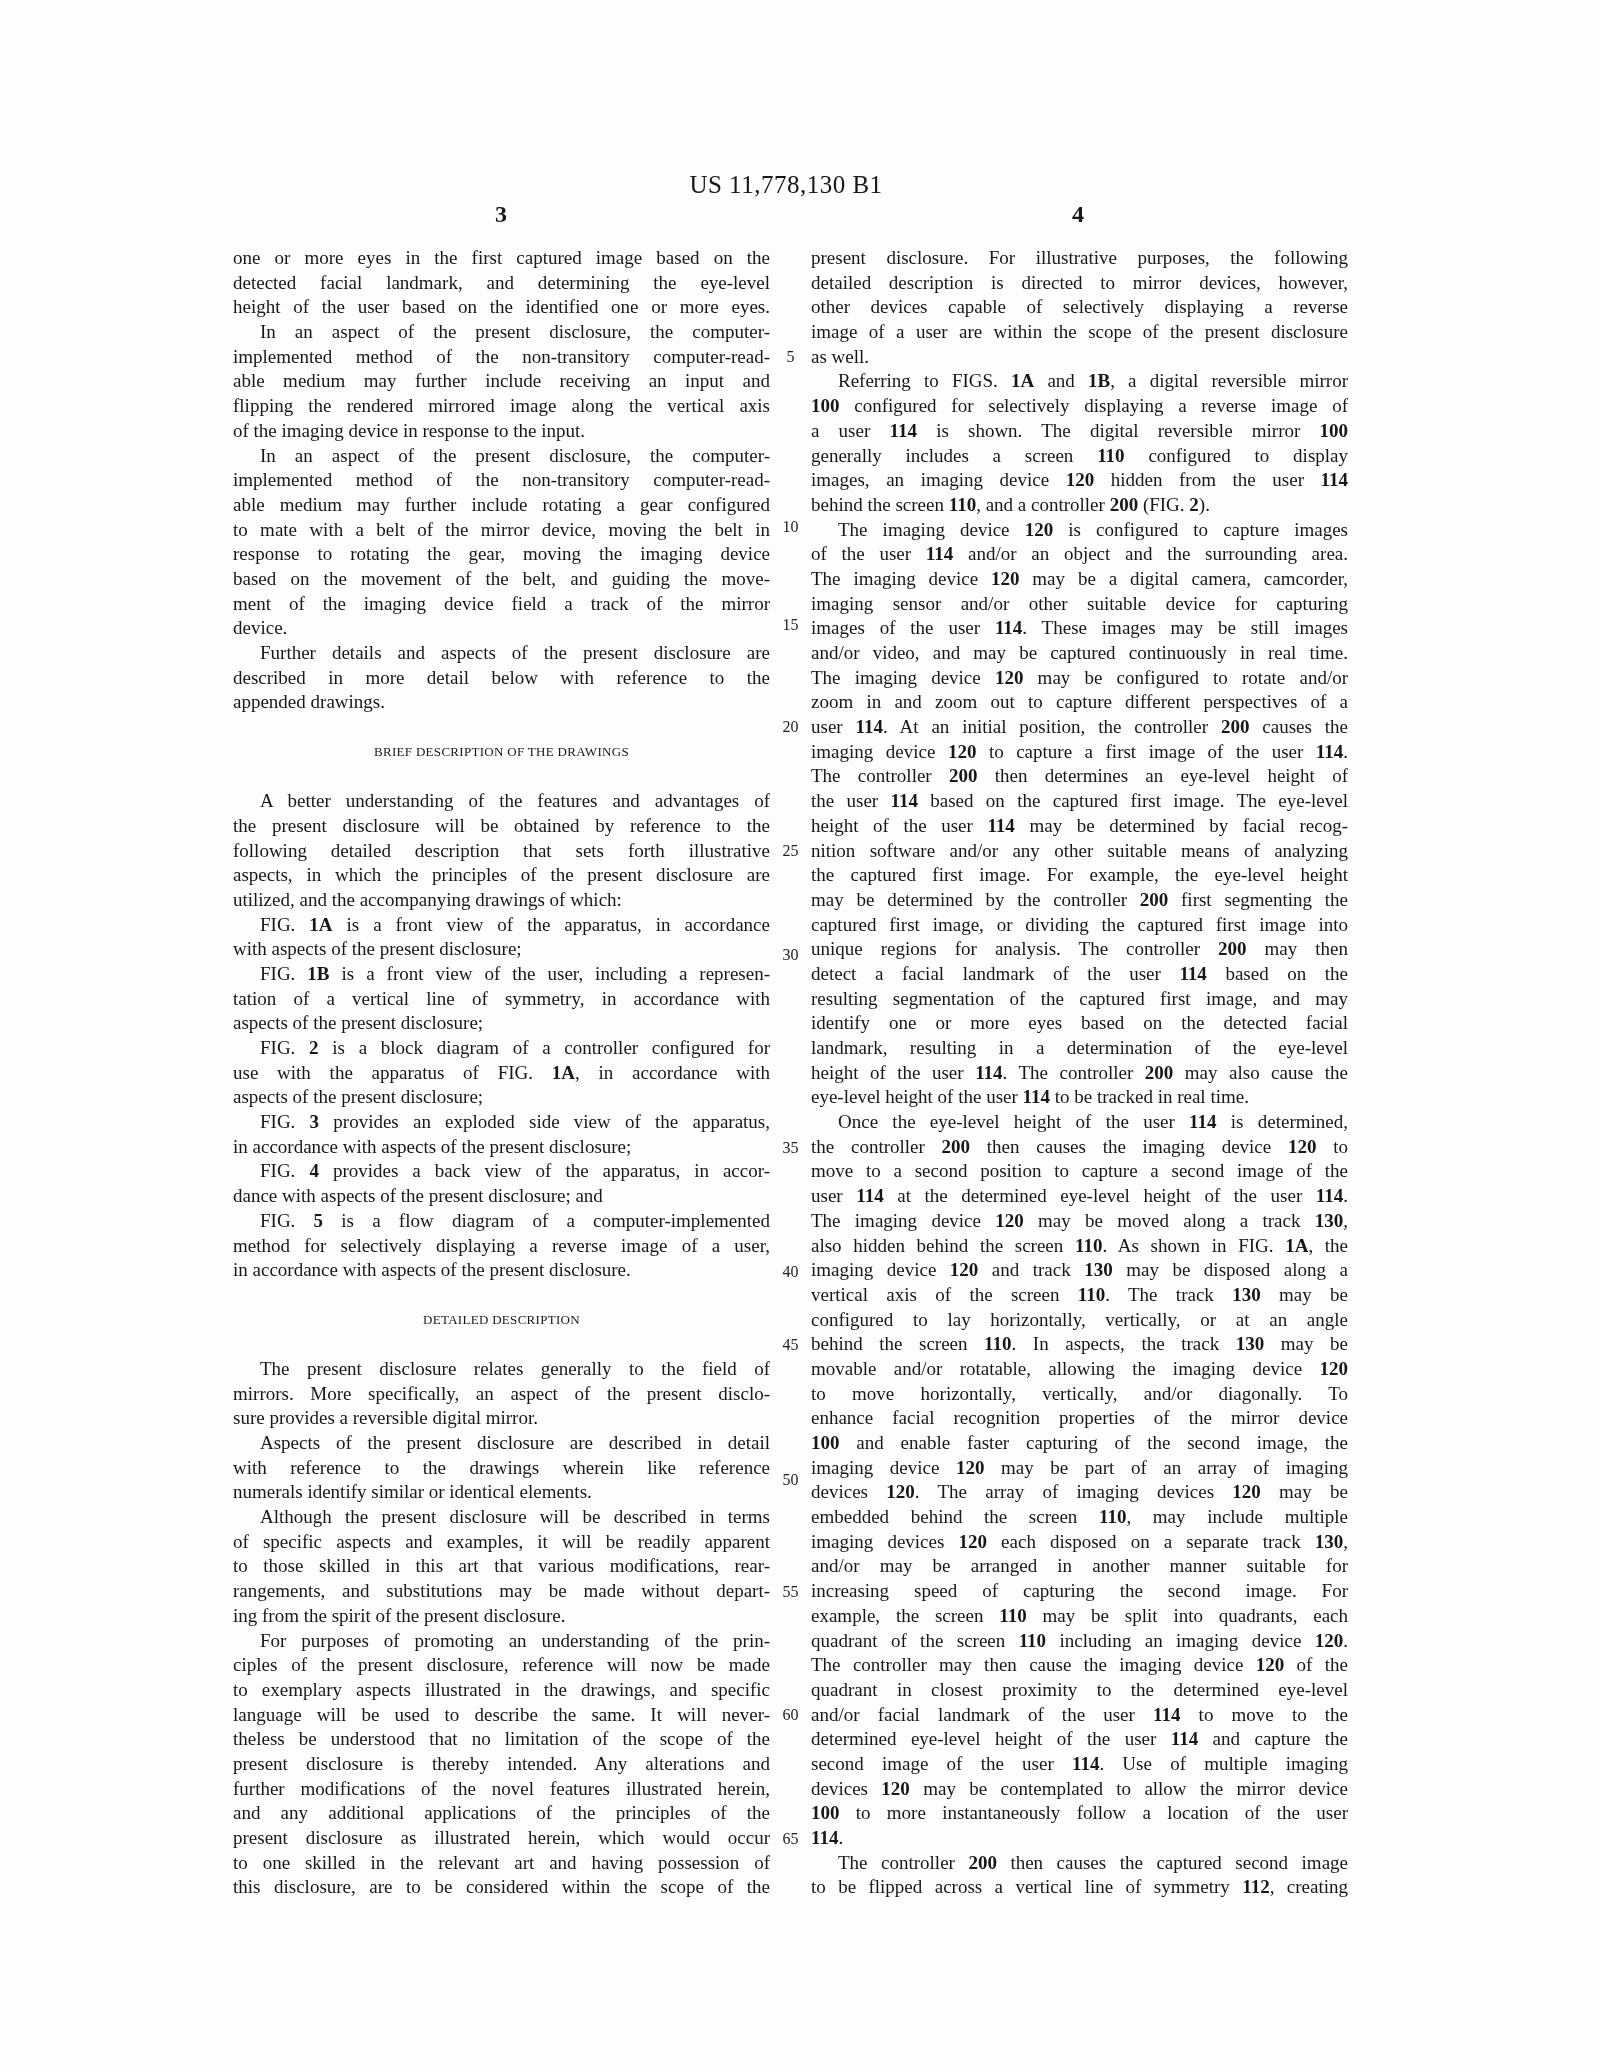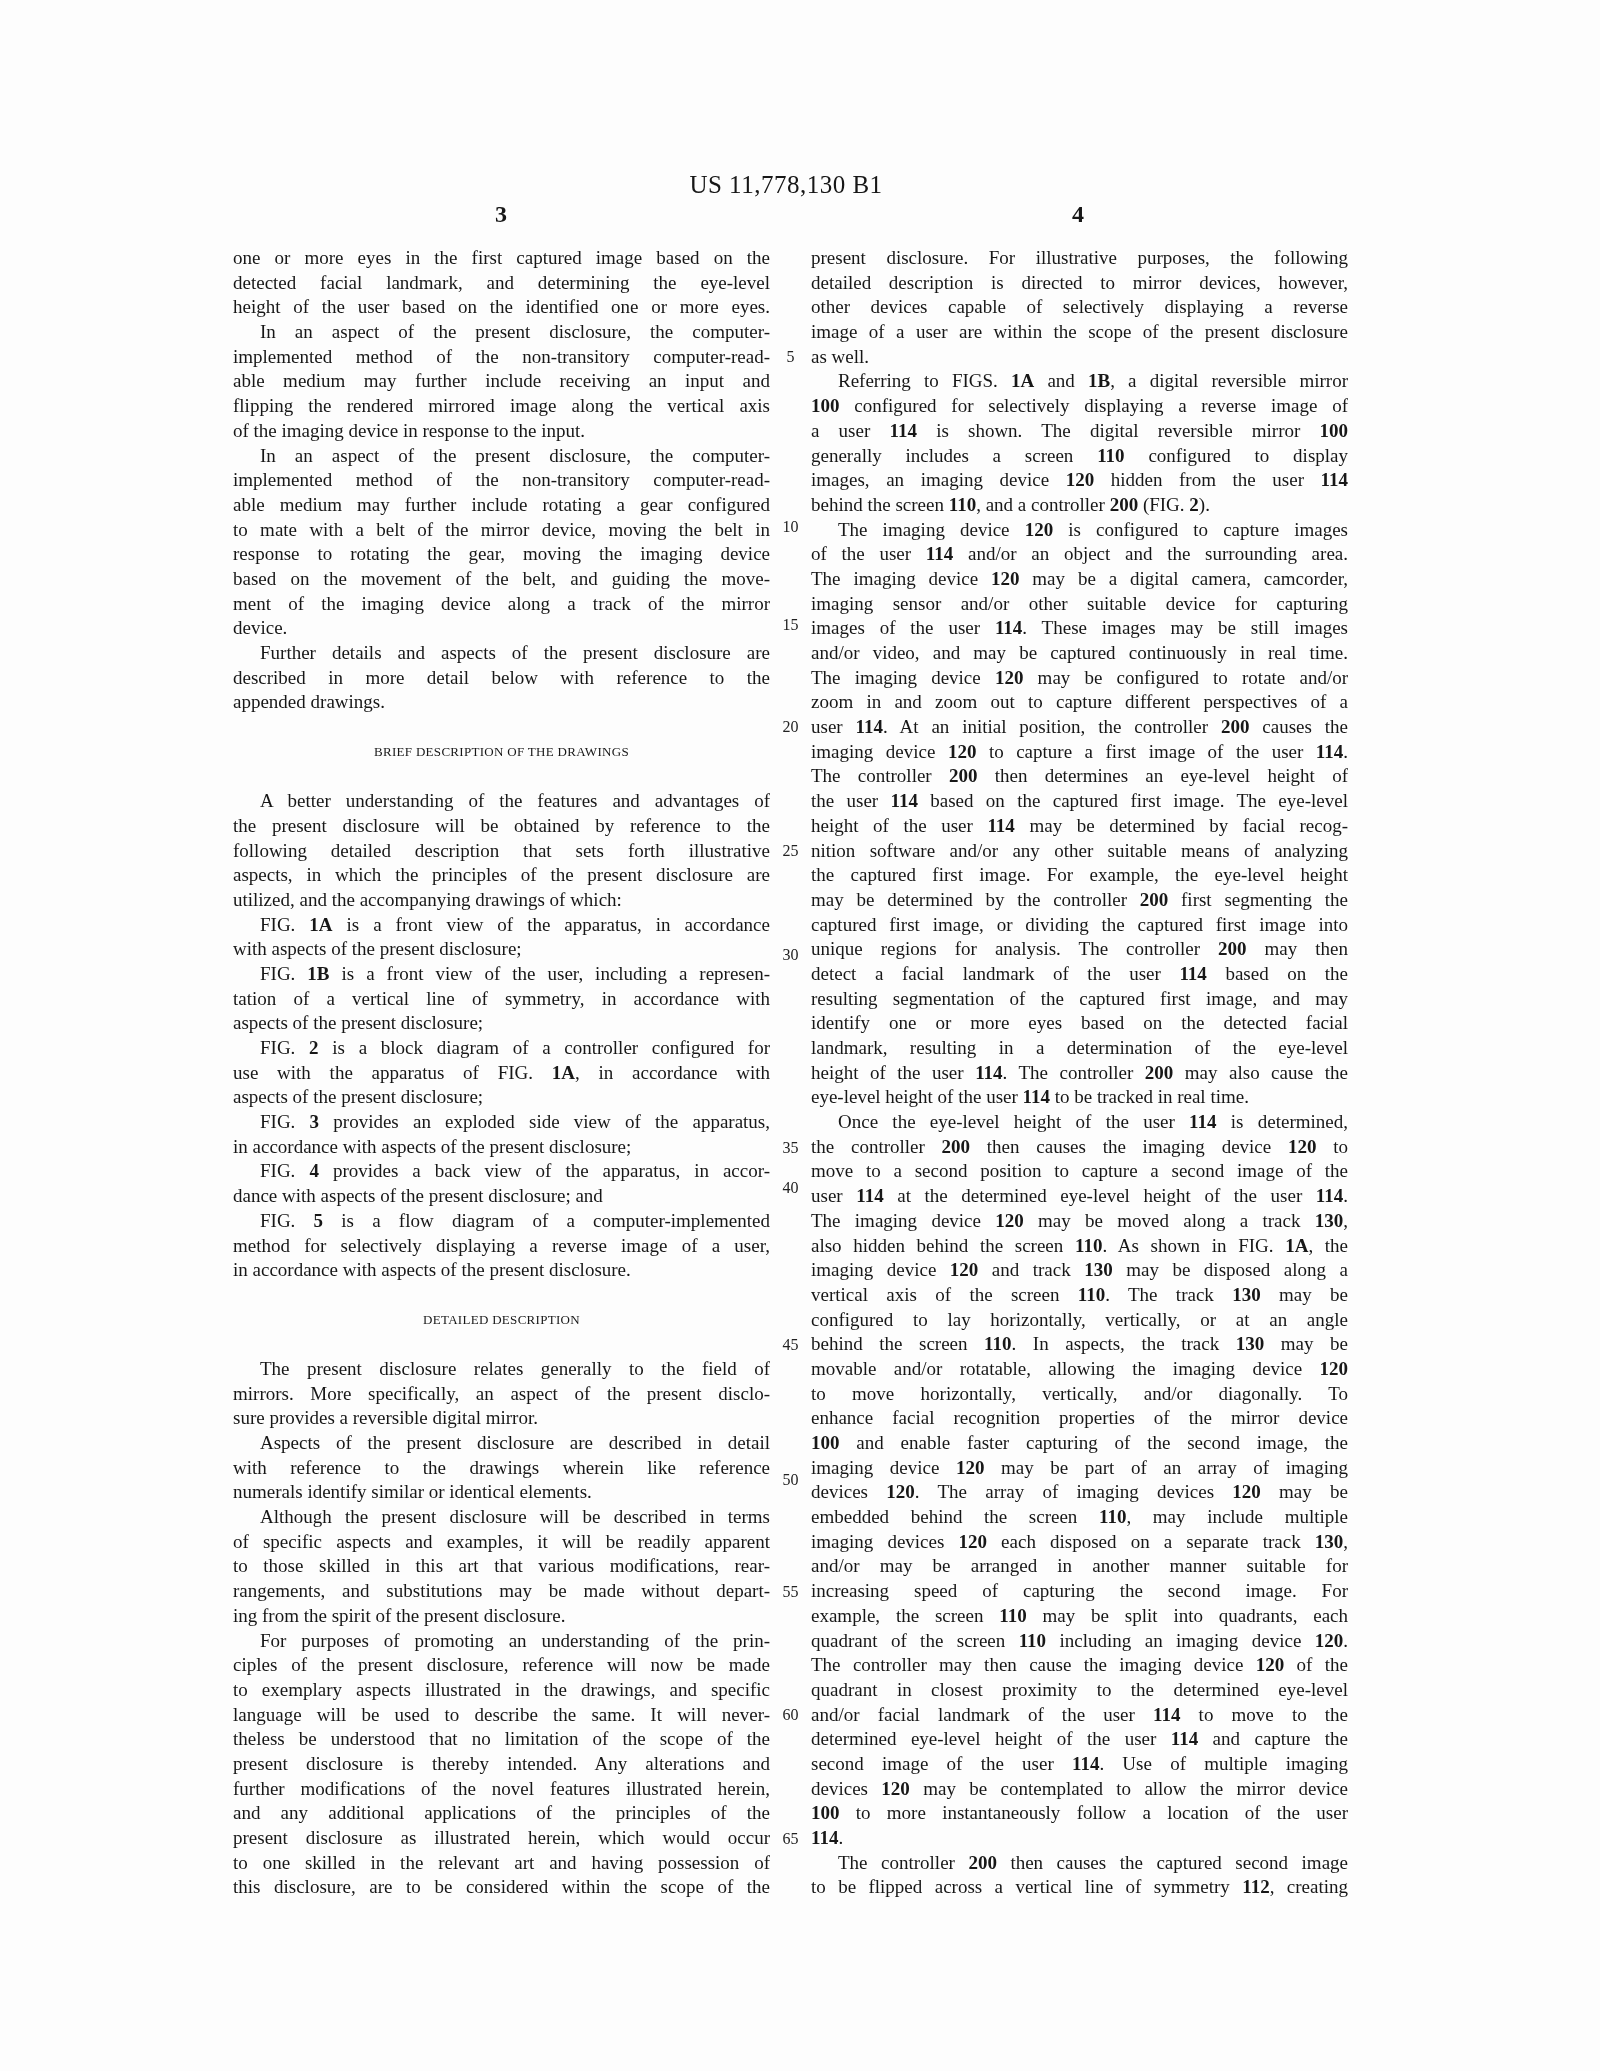--- a/index.html
+++ b/index.html
@@ -52,21 +52,21 @@
         <div class="line fill">implemented method of the non-transitory computer-read-</div>
         <div class="line fill">able medium may further include receiving an input and</div>
         <div class="line fill">flipping the rendered mirrored image along the vertical axis</div>
         <div class="line">of the imaging device in response to the input.</div>
         <div class="line indent fill">In an aspect of the present disclosure, the computer-</div>
         <div class="line fill">implemented method of the non-transitory computer-read-</div>
         <div class="line fill">able medium may further include rotating a gear configured</div>
         <div class="line fill">to mate with a belt of the mirror device, moving the belt in</div>
         <div class="line fill">response to rotating the gear, moving the imaging device</div>
         <div class="line fill">based on the movement of the belt, and guiding the move-</div>
-        <div class="line fill">ment of the imaging device along a track of the mirror</div>
+        <div class="line fill">ment of the imaging device field a track of the mirror</div>
         <div class="line">device.</div>
         <div class="line indent fill">Further details and aspects of the present disclosure are</div>
         <div class="line fill">described in more detail below with reference to the</div>
         <div class="line">appended drawings.</div>
         <div class="blank"></div>
         <div class="heading">BRIEF DESCRIPTION OF THE DRAWINGS</div>
         <div class="blank"></div>
         <div class="line indent fill">A better understanding of the features and advantages of</div>
         <div class="line fill">the present disclosure will be obtained by reference to the</div>
         <div class="line fill">following detailed description that sets forth illustrative</div>
@@ -114,21 +114,21 @@
         <div class="line fill">this disclosure, are to be considered within the scope of the</div>
       </div>
     <div class="gutter" id="gutter">
         <div class="ln" style="top: 98.8px;">5</div>
         <div class="ln" style="top: 222.3px; margin-top: 47px;">10</div>
         <div class="ln" style="top: 345.8px; margin-top: 21px;">15</div>
         <div class="ln" style="top: 469.3px;">20</div>
         <div class="ln" style="top: 592.8px;">25</div>
         <div class="ln" style="top: 697px;">30</div>
         <div class="ln" style="top: 890px; font-family: Liberation Serif, serif;">35</div>
-        <div class="ln" style="top: 930px;">40</div>
+        <div class="ln" style="top: 1014px;">40</div>
         <div class="ln" style="top: 1086.8px;">45</div>
         <div class="ln" style="top: 1210.3px; margin-top: 12px;">50</div>
         <div class="ln" style="top: 1333.8px;">55</div>
         <div class="ln" style="top: 1457.3px;">60</div>
         <div class="ln" style="top: 1580.8px;">65</div>
       </div>
     <div class="column" id="col-right">
         <div class="line fill">present disclosure. For illustrative purposes, the following</div>
         <div class="line fill">detailed description is directed to mirror devices, however,</div>
         <div class="line fill">other devices capable of selectively displaying a reverse</div>

